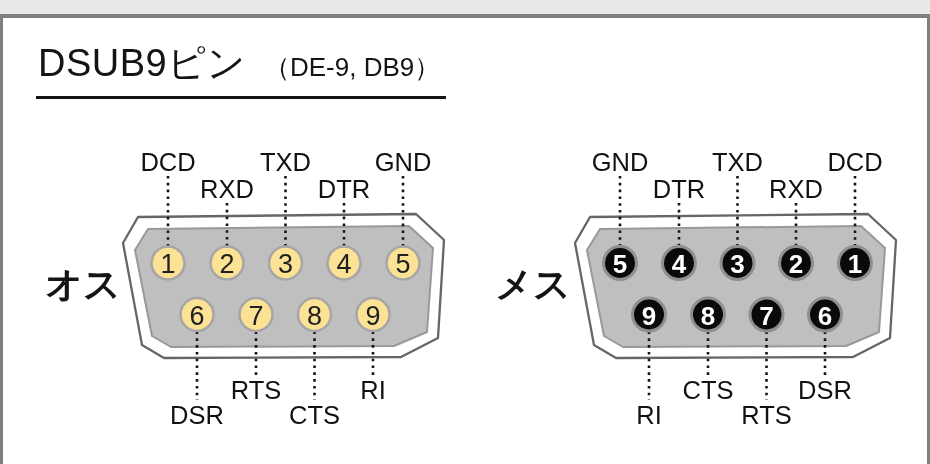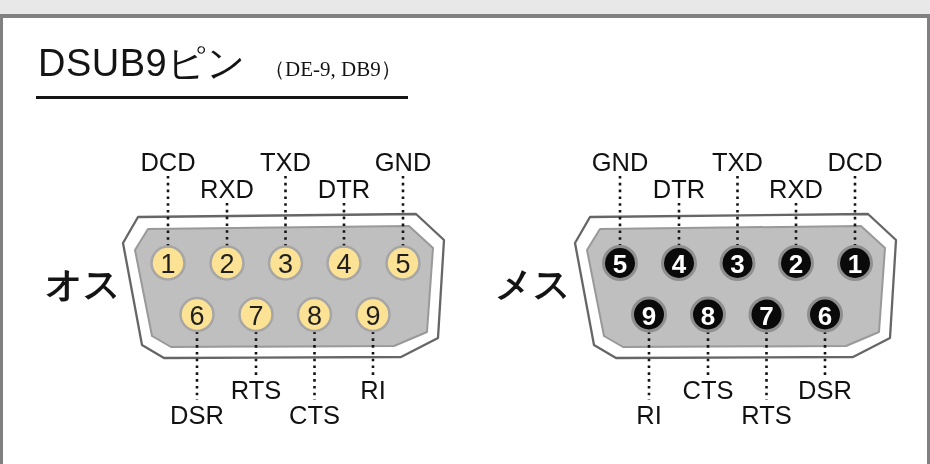--- a/index.html
+++ b/index.html
@@ -17,21 +17,21 @@
     margin-top:14px;
   }
   .title-block{
     position:absolute;left:33px;top:20px;
     display:inline-flex;align-items:baseline;gap:18px;
     border-bottom:3px solid #141414;
     padding:0 6px 7px 2px;
     color:#141414;
   }
   .title-main{font-size:38px;letter-spacing:0.5px;}
-  .title-sub{font-size:21px;font-family:Liberation Serif, serif;}
+  .title-sub{font-size:26px;}
   svg.connector{position:absolute;top:120px;width:440px;height:300px;}
   svg.left{left:28px;}
   svg.right{left:480px;}
   .shell{fill:#ffffff;stroke:#666666;stroke-width:2.3;stroke-linejoin:round;}
   .body{stroke:#999999;stroke-width:2;stroke-linejoin:round;}
   .leader{stroke:#141414;stroke-width:2.6;stroke-dasharray:2.6 4.2;}
   .pin-m{stroke:#A6A6A6;stroke-width:2.5;}
   .pin-f{stroke:#8F8F8F;stroke-width:3;}
   .sig{font-size:25.5px;fill:#111111;text-anchor:middle;dominant-baseline:central;}
   .num-m{font-size:27px;font-weight:500;text-anchor:middle;dominant-baseline:central;}

